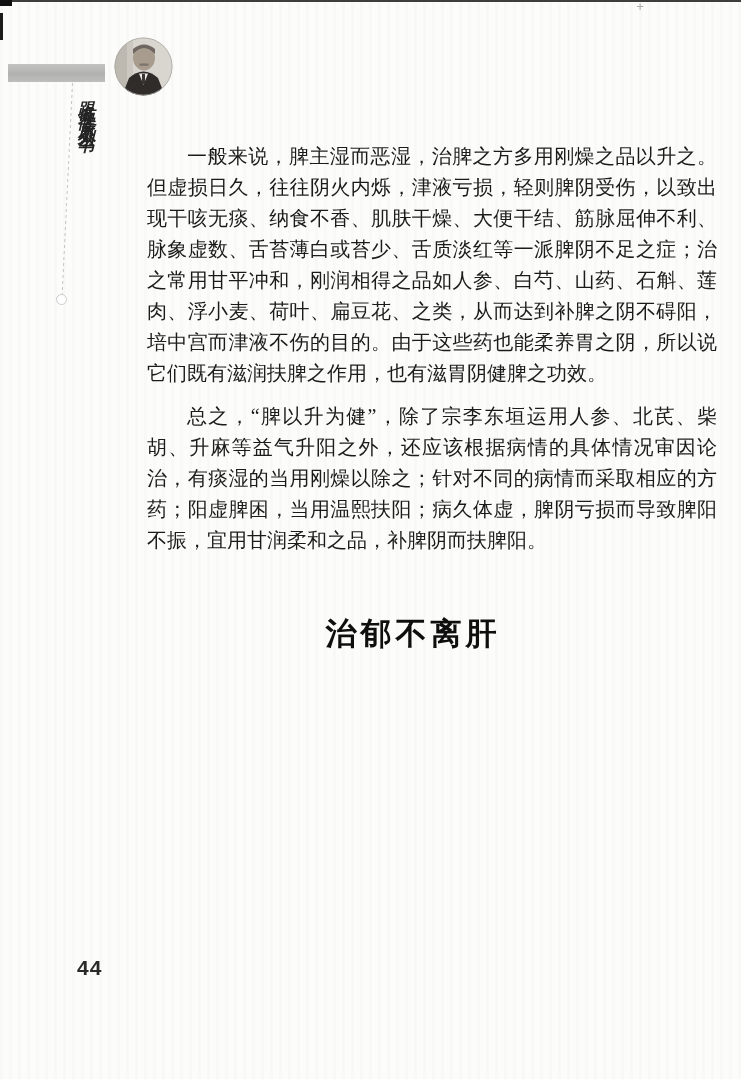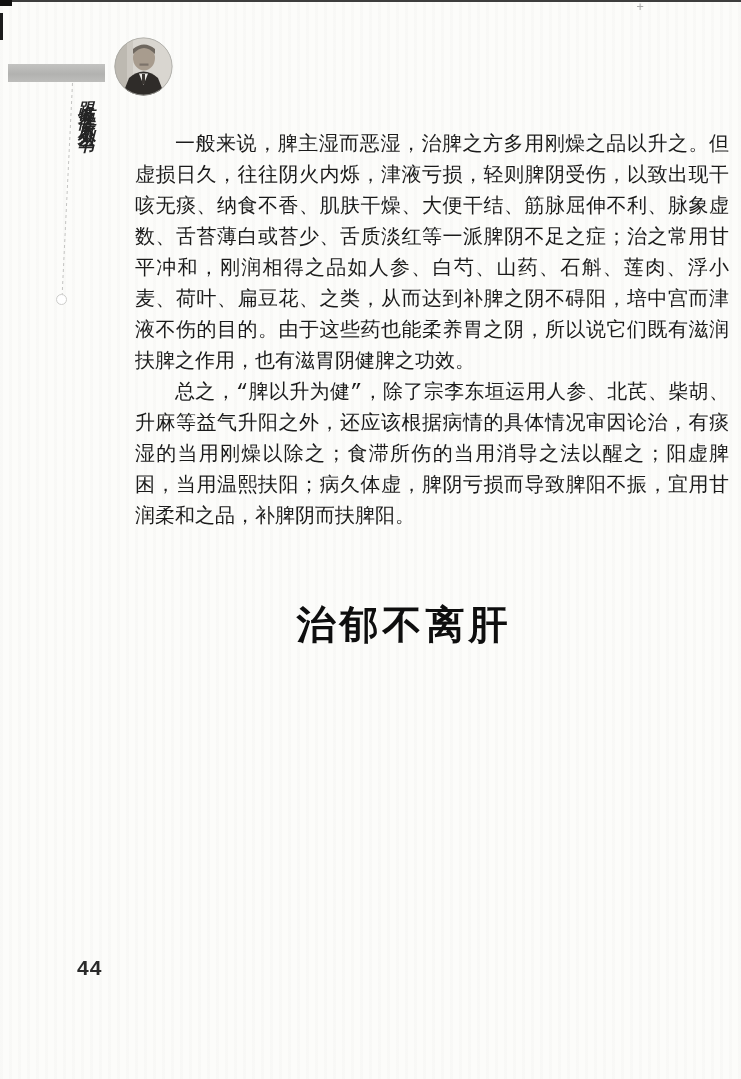--- a/index.html
+++ b/index.html
@@ -51,25 +51,25 @@
 
   
   .text-block {
     position: absolute; left: 135px; width: 594px;
     font-size: 20px; line-height: 31px;
     text-align: justify; text-justify: inter-character;
     color: #1b1b1b;
   }
   .block-1 { top: 129px; }
   .block-2 { top: 684px; }
-  .text-block p { margin: 0; text-indent: 2em; font-family: Liberation Mono, monospace; }
+  .text-block p { margin: 12px; text-indent: 2em; }
 
   .section-heading {
-    position: absolute; left: 135px; top: 596px; width: 524px; margin: 7px;
-    text-align: center; font-size: 39px; line-height: 44px;
+    position: absolute; left: 135px; top: 596px; width: 524px; margin: 16px;
+    text-align: center; font-size: 31px; line-height: 44px;
     font-weight: bold; letter-spacing: 4px; color: #0e0e0e;
   }
 
   .page-number {
     position: absolute; left: 77px; top: 956px;
     font-family: "Liberation Sans", "DejaVu Sans", sans-serif;
     font-weight: bold; font-size: 21px; letter-spacing: 1px; color: #2a2a2a;
   }
 </style>
 </head>
@@ -106,21 +106,21 @@
     </svg>
   </div>
 
   <div class="divider-vline"></div>
   <div class="line-end-circle"></div>
 
   <div class="series-title">跟名师学临床系列丛书</div>
 
   <div class="text-block block-1">
     <p>一般来说，脾主湿而恶湿，治脾之方多用刚燥之品以升之。但虚损日久，往往阴火内烁，津液亏损，轻则脾阴受伤，以致出现干咳无痰、纳食不香、肌肤干燥、大便干结、筋脉屈伸不利、脉象虚数、舌苔薄白或苔少、舌质淡红等一派脾阴不足之症；治之常用甘平冲和，刚润相得之品如人参、白芍、山药、石斛、莲肉、浮小麦、荷叶、扁豆花、之类，从而达到补脾之阴不碍阳，培中宫而津液不伤的目的。由于这些药也能柔养胃之阴，所以说它们既有滋润扶脾之作用，也有滋胃阴健脾之功效。</p>
-    <p>总之，“脾以升为健”，除了宗李东垣运用人参、北芪、柴胡、升麻等益气升阳之外，还应该根据病情的具体情况审因论治，有痰湿的当用刚燥以除之；食滞所伤的当用消导之法以醒之；阳虚脾困，当用温熙扶阳；病久体虚，脾阴亏损而导致脾阳不振，宜用甘润柔和之品，补脾阴而扶脾阳。</p>
+    <p>总之，“脾以升为健”，除了宗李东垣运用人参、北芪、柴胡、升麻等益气升阳之外，还应该根据病情的具体情况审因论治，有痰湿的当用刚燥以除之；针对不同的病情而采取相应的方药；阳虚脾困，当用温熙扶阳；病久体虚，脾阴亏损而导致脾阳不振，宜用甘润柔和之品，补脾阴而扶脾阳。</p>
   </div>
 
   <h1 class="section-heading">治郁不离肝</h1>
 
   <div class="text-block block-2">
   </div>
 
   <div class="page-number">44</div>
 
 </div>

